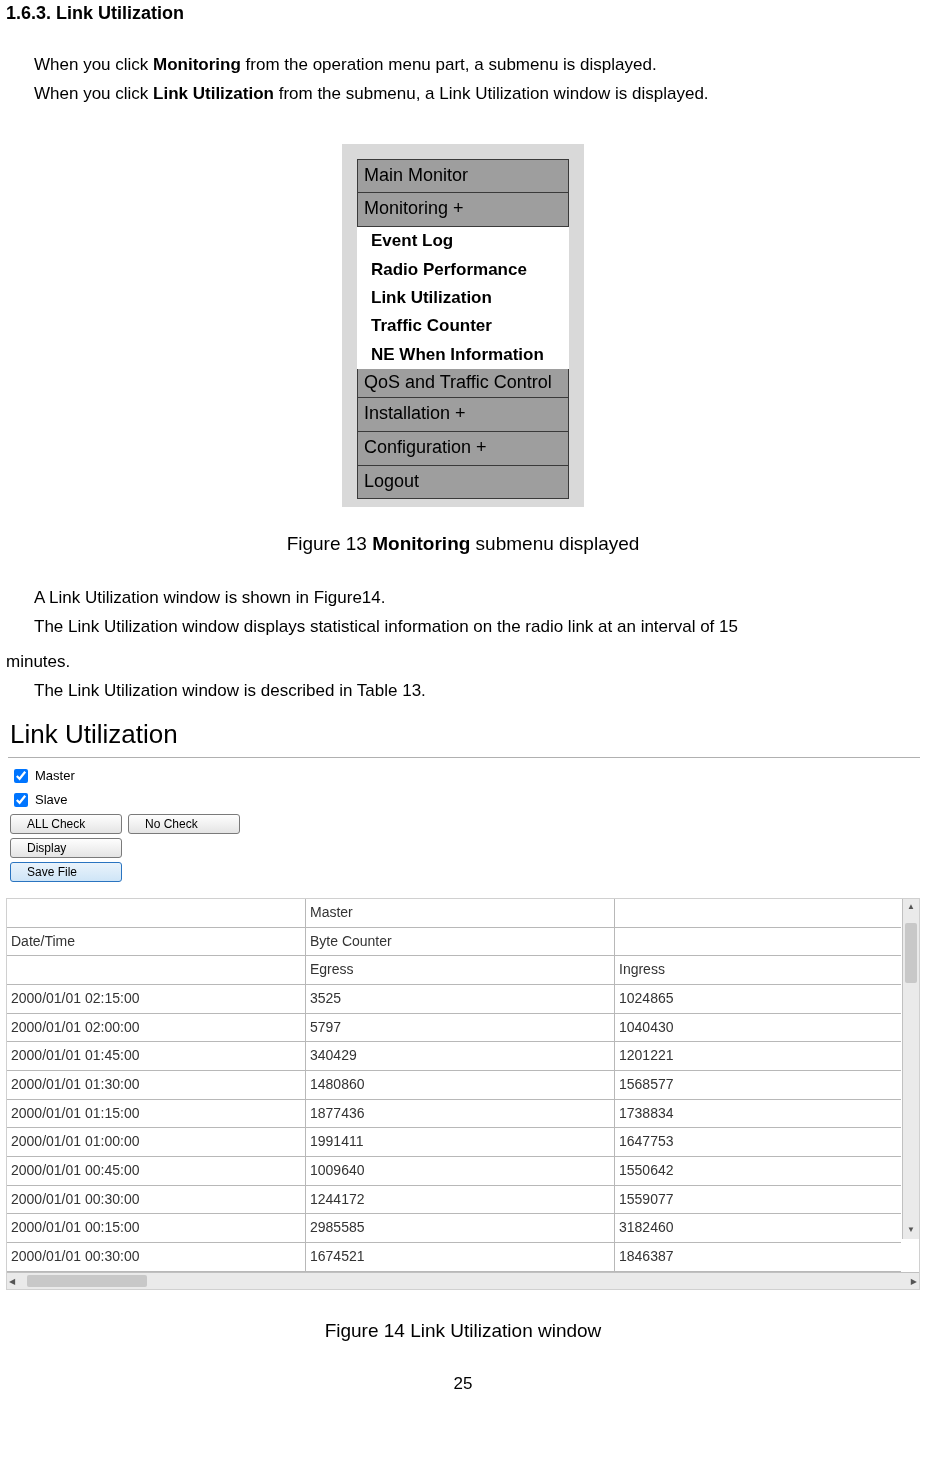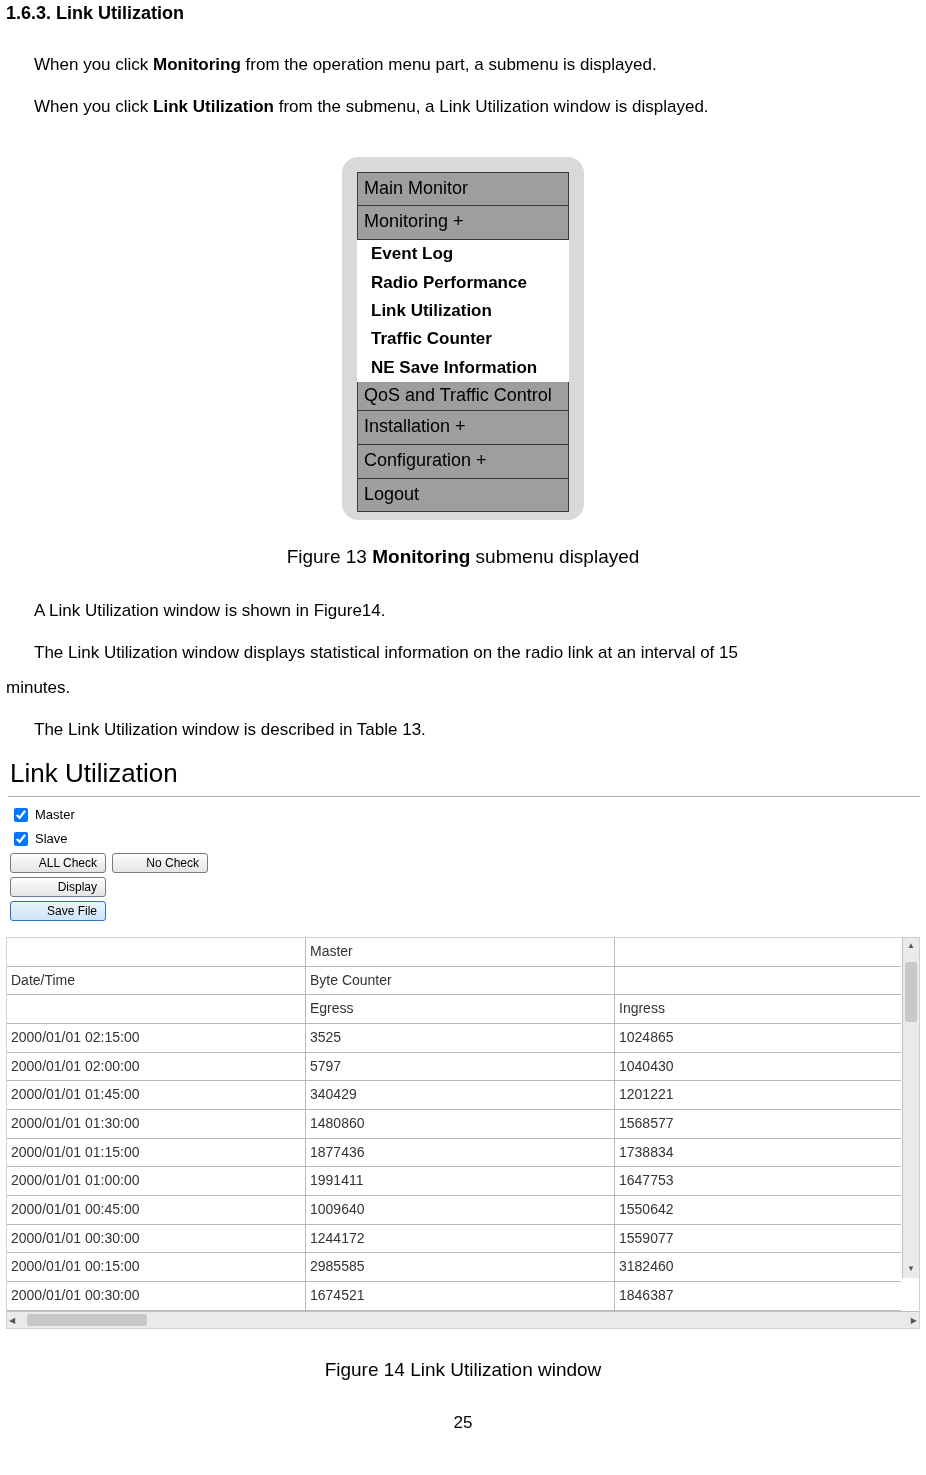--- a/index.html
+++ b/index.html
@@ -9,33 +9,32 @@
     margin: 0;
     padding: 0 6px;
     width: 914px;
     line-height: 1.55;
   }
   .section-title {
     font-weight: bold;
     font-size: 18px;
     margin: 0 0 24px 0;
   }
-  .para-in { margin: 16px 0 0 28px; }
+  .para-in { margin: 3px 0 0 28px; }
   .para-out { margin: 8px 0 0 0; }
 
   
   .menu-outer {
     width: 212px;
     margin: 36px auto 22px auto;
     border-top: 15px solid #d9d9d9;
     border-left: 15px solid #d9d9d9;
     border-right: 15px solid #d9d9d9;
     border-bottom: 8px solid #d9d9d9;
     box-sizing: content-box;
-    border-radius: 16px;
   }
   .menu-outer .m-row {
     font-size: 18px;
     padding: 2px 6px 3px 6px;
     border: 1px solid #3a3a3a;
     border-top: none;
     background: #9e9e9e;
   }
   .menu-outer .m-row:first-child { border-top: 1px solid #3a3a3a; }
   .menu-outer .m-sub {
@@ -62,23 +61,23 @@
     font-weight: 500;
     padding: 6px 2px 2px 4px;
   }
   .lu-controls { padding: 4px 2px 2px 4px; font-size: 13px; }
   .lu-check-row { display:flex; align-items:center; gap:4px; margin: 4px 0; }
   .lu-check-row input[type=checkbox]{ width:14px; height:14px; }
   .lu-btnrow { display:flex; gap:6px; margin:4px 0;}
   .lu-btn {
     display:inline-block;
     min-width: 78px;
-    text-align:right;
+    text-align:left;
     font-size: 12px;
-    padding: 0 8px;
+    padding: 0 16px;
     line-height: 18px;
     height: 18px;
     border: 1px solid #7a7a7a;
     border-radius: 3px;
     background: linear-gradient(#fefefe,#e4e4e4);
   }
   .lu-btn.sel {
      border: 1px solid #2a74c0;
      background: linear-gradient(#eaf3fb,#cfe5f7);
   }
@@ -138,21 +137,21 @@
   <span>When you click </span><b>Link Utilization</b><span> from the submenu, a Link Utilization window is displayed.</span>
 </div>
 
 <div class="menu-outer">
   <div class="m-row">Main Monitor</div>
   <div class="m-row">Monitoring +</div>
   <div class="m-sub">Event Log</div>
   <div class="m-sub">Radio Performance</div>
   <div class="m-sub">Link Utilization</div>
   <div class="m-sub">Traffic Counter</div>
-  <div class="m-sub">NE Save Information</div>
+  <div class="m-sub">NE When Information</div>
   <div class="m-row m-twoline">QoS and Traffic Control</div>
   <div class="m-row">Installation +</div>
   <div class="m-row">Configuration +</div>
   <div class="m-row">Logout</div>
 </div>
 
 <div class="fig-caption">
   <span>Figure 13 </span><b>Monitoring</b><span> submenu displayed</span>
 </div>
 

